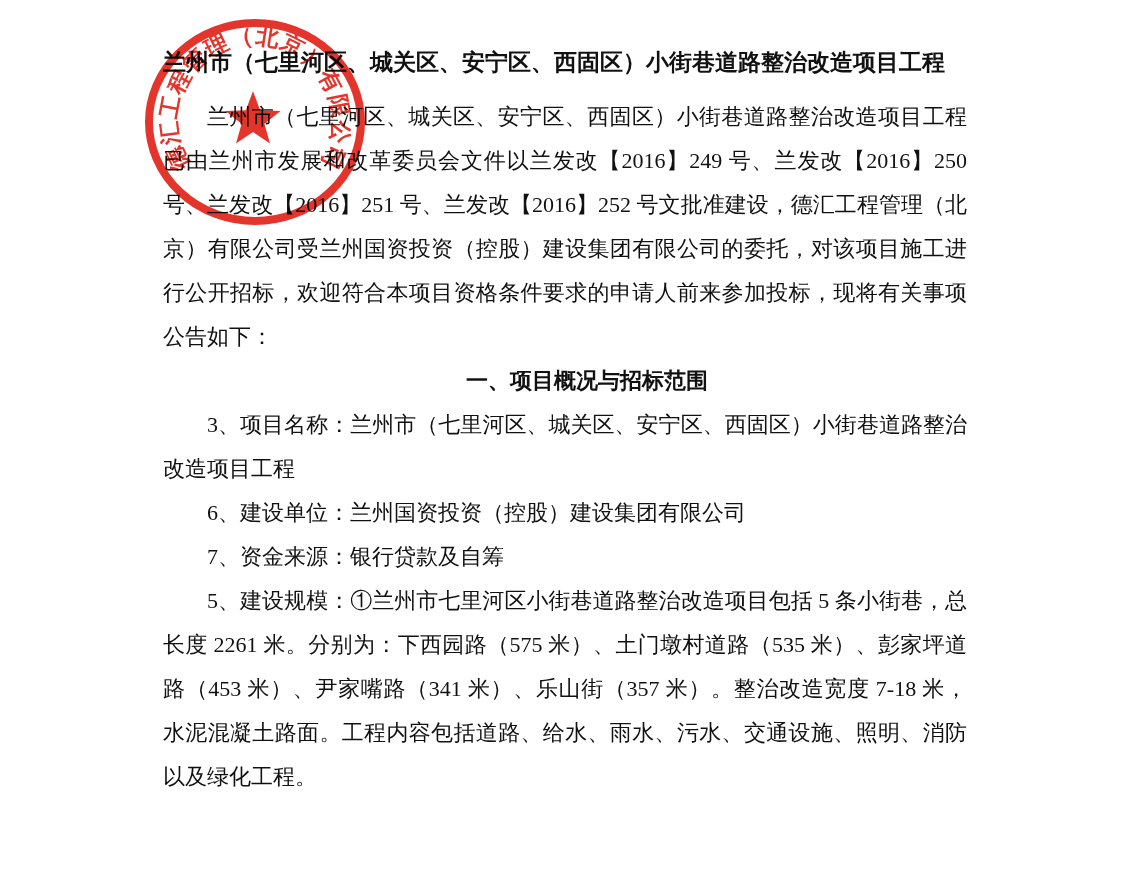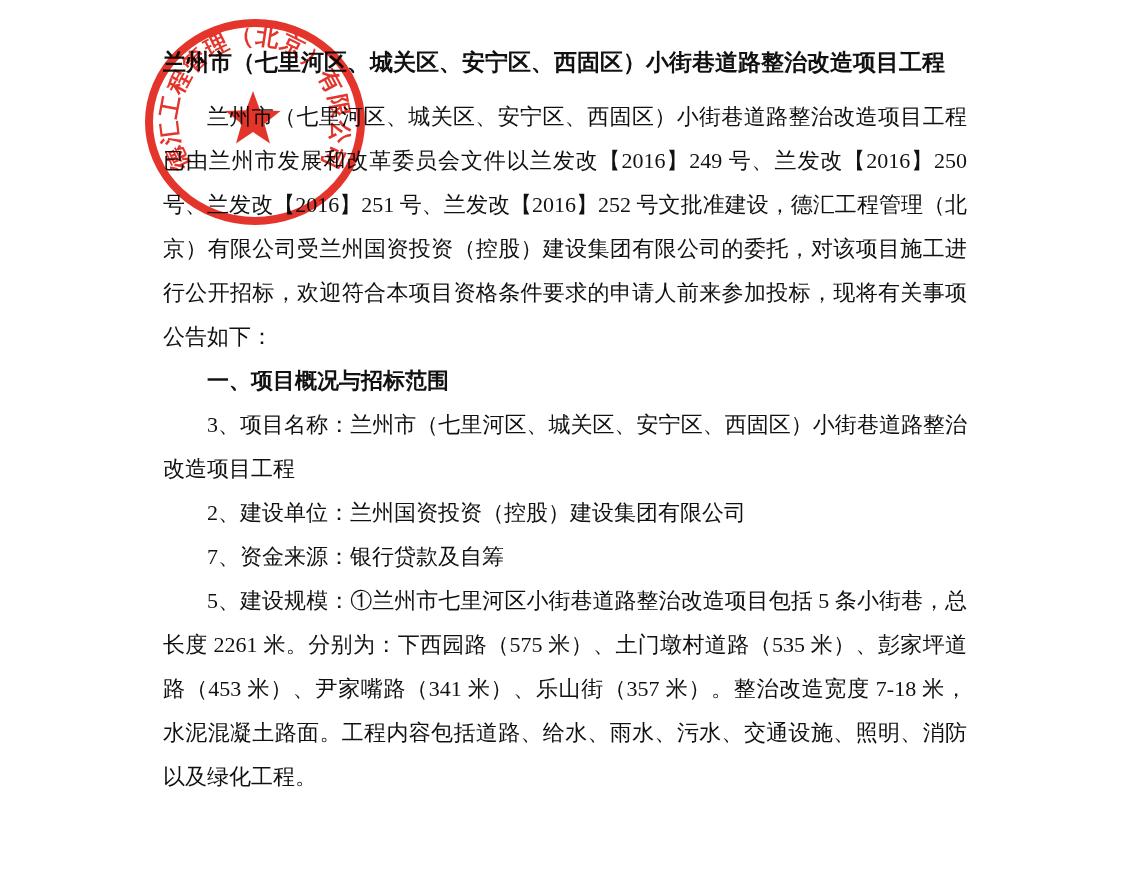--- a/index.html
+++ b/index.html
@@ -39,20 +39,21 @@
     text-align: justify;
     text-justify: inter-ideograph;
     text-indent: 2em;
   }
   .section-heading {
     margin: 0;
     font-size: 22px;
     line-height: 44px;
     font-weight: bold;
     text-indent: 2em;
+    text-align: center;
   }
   .stamp {
     position: absolute;
     left: 141px;
     top: 16px;
     width: 228px;
     height: 212px;
     mix-blend-mode: multiply;
     opacity: 0.93;
     pointer-events: none;
@@ -78,21 +79,21 @@
     <h1 class="doc-title">
       <span class="title-line">兰州市（七里河区、城关区、安宁区、西固区）小街巷道路整治改造项目工程</span>
     </h1>
 
     <p class="para">兰州市（七里河区、城关区、安宁区、西固区）小街巷道路整治改造项目工程已由兰州市发展和改革委员会文件以兰发改【2016】249 号、兰发改【2016】250 号、兰发改【2016】251 号、兰发改【2016】252 号文批准建设，德汇工程管理（北京）有限公司受兰州国资投资（控股）建设集团有限公司的委托，对该项目施工进行公开招标，欢迎符合本项目资格条件要求的申请人前来参加投标，现将有关事项公告如下：</p>
 
     <h2 class="section-heading">一、项目概况与招标范围</h2>
 
     <p class="para">3、项目名称：兰州市（七里河区、城关区、安宁区、西固区）小街巷道路整治改造项目工程</p>
 
-    <p class="para">2、建设单位：兰州国资投资（控股）建设集团有限公司</p>
+    <p class="para">6、建设单位：兰州国资投资（控股）建设集团有限公司</p>
 
 
     <p class="para">7、资金来源：银行贷款及自筹</p>
 
     <p class="para">5、建设规模：①兰州市七里河区小街巷道路整治改造项目包括 5 条小街巷，总长度 2261 米。分别为：下西园路（575 米）、土门墩村道路（535 米）、彭家坪道路（453 米）、尹家嘴路（341 米）、乐山街（357 米）。整治改造宽度 7-18 米，水泥混凝土路面。工程内容包括道路、给水、雨水、污水、交通设施、照明、消防以及绿化工程。</p>
 
   </div>
 
   <div class="stamp">
     <svg viewBox="0 0 228 212" xmlns="http://www.w3.org/2000/svg">

